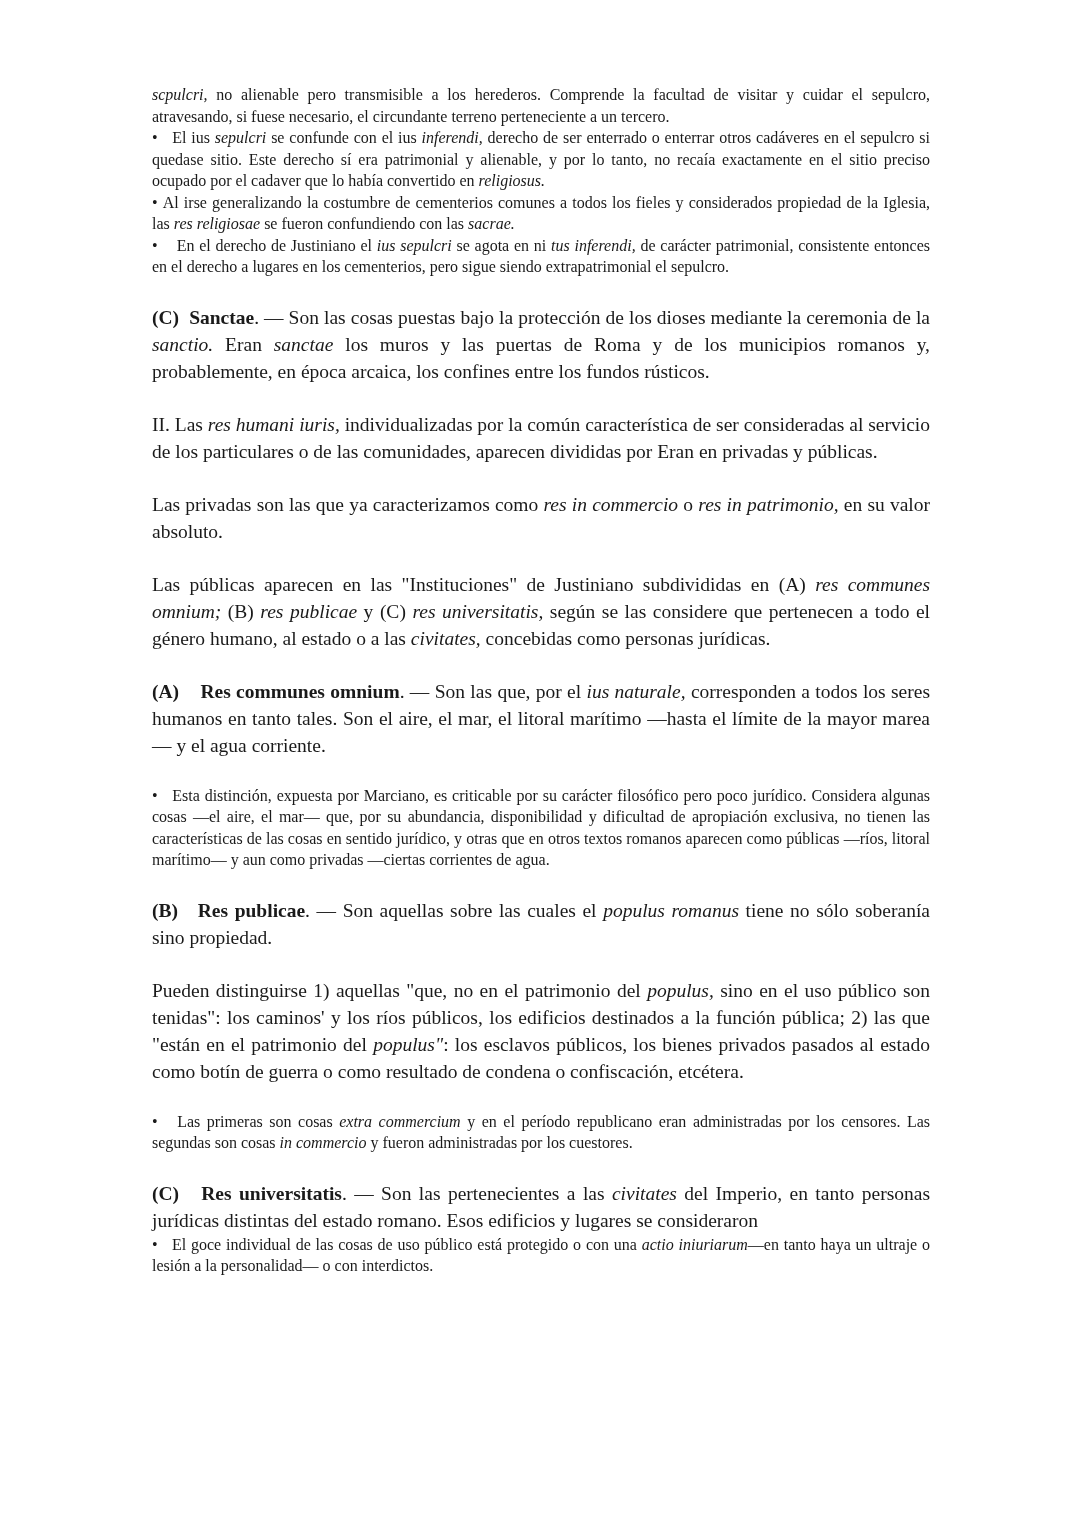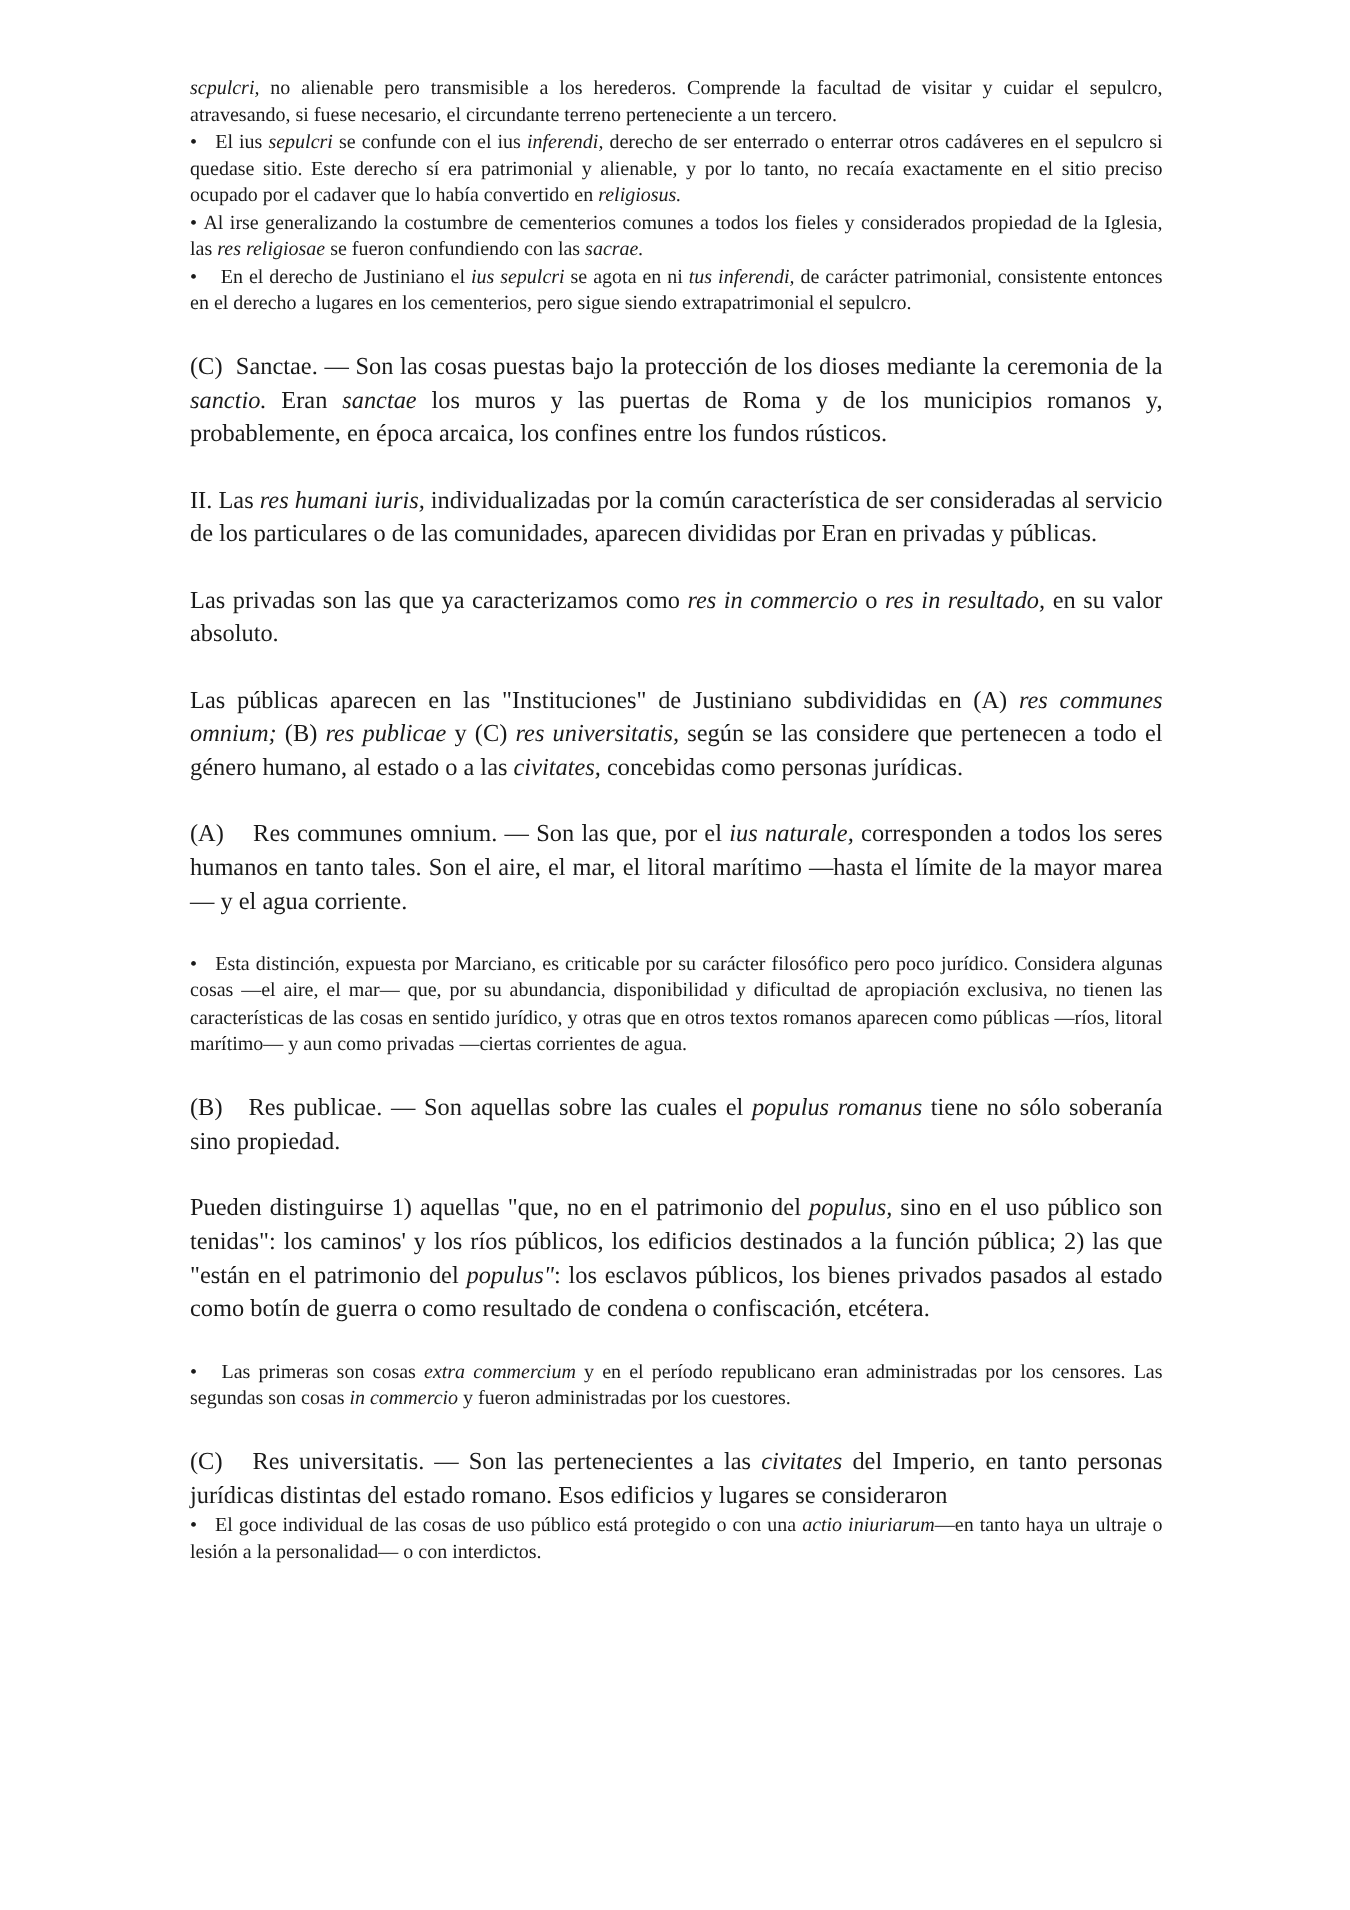--- a/index.html
+++ b/index.html
@@ -11,53 +11,53 @@
     width: 1080px;
     height: 1528px;
     overflow: hidden;
     font-family: "Liberation Serif", "DejaVu Serif", serif;
     color: #1a1a1a;
   }
   .page {
     box-sizing: border-box;
     width: 1080px;
     height: 1528px;
-    padding: 60px 150px 40px 152px;
+    padding: 84px 150px 40px 152px;
     background: #ffffff;
   }
   .para {
     margin: 0;
     text-align: justify;
   }
   .para.small {
     font-size: 16px;
     line-height: 21.5px;
   }
   .para.large {
     font-size: 19.5px;
     line-height: 27px;
   }
   .para.gap {
     margin-top: 26px;
   }
   .italic { font-style: italic; }
-  .bold   { font-weight: normal; }
+  .bold   { font-weight: bold; }
   .bullet { font-style: normal; font-weight: normal; }
 </style>
 </head>
 <body>
 
 <div class="page">
     <p class="para small"><span class="italic">scpulcri,</span><span> no alienable pero transmisible a los herederos. Comprende la facultad de visitar y cuidar el sepulcro, atravesando, si fuese necesario, el circundante terreno perteneciente a un tercero.</span></p>
     <p class="para small"><span class="bullet">•&nbsp;&nbsp;&nbsp;</span><span>El ius </span><span class="italic">sepulcri</span><span> se confunde con el ius </span><span class="italic">inferendi,</span><span> derecho de ser enterrado o enterrar otros cadáveres en el sepulcro si quedase sitio. Este derecho sí era patrimonial y alienable, y por lo tanto, no recaía exactamente en el sitio preciso ocupado por el cadaver que lo había convertido en </span><span class="italic">religiosus.</span></p>
     <p class="para small"><span class="bullet">•&nbsp;</span><span>Al irse generalizando la costumbre de cementerios comunes a todos los fieles y considerados propiedad de la Iglesia, las </span><span class="italic">res religiosae</span><span> se fueron confundiendo con las </span><span class="italic">sacrae.</span></p>
     <p class="para small"><span class="bullet">•&nbsp;&nbsp;&nbsp;&nbsp;</span><span>En el derecho de Justiniano el </span><span class="italic">ius sepulcri</span><span> se agota en ni </span><span class="italic">tus inferendi,</span><span> de carácter patrimonial, consistente entonces en el derecho a lugares en los cementerios, pero sigue siendo extrapatrimonial el sepulcro.</span></p>
     <p class="para large gap"><span class="bold">(C)&nbsp;&nbsp;Sanctae</span><span>. — Son las cosas puestas bajo la protección de los dioses mediante la ceremonia de la </span><span class="italic">sanctio.</span><span> Eran </span><span class="italic">sanctae</span><span> los muros y las puertas de Roma y de los municipios romanos y, probablemente, en época arcaica, los confines entre los fundos rústicos.</span></p>
     <p class="para large gap"><span>II. Las </span><span class="italic">res humani iuris,</span><span> individualizadas por la común característica de ser consideradas al servicio de los particulares o de las comunidades, aparecen divididas por Eran en privadas y públicas.</span></p>
-    <p class="para large gap"><span>Las privadas son las que ya caracterizamos como </span><span class="italic">res in commercio</span><span> o </span><span class="italic">res in resultado,</span><span> en su valor absoluto.</span></p>
+    <p class="para large gap"><span>Las privadas son las que ya caracterizamos como </span><span class="italic">res in commercio</span><span> o </span><span class="italic">res in patrimonio,</span><span> en su valor absoluto.</span></p>
     <p class="para large gap"><span>Las públicas aparecen en las "Instituciones" de Justiniano subdivididas en (A) </span><span class="italic">res communes omnium;</span><span> (B) </span><span class="italic">res publicae</span><span> y (C) </span><span class="italic">res universitatis,</span><span> según se las considere que pertenecen a todo el género humano, al estado o a las </span><span class="italic">civitates,</span><span> concebidas como personas jurídicas.</span></p>
     <p class="para large gap"><span class="bold">(A)&nbsp;&nbsp;&nbsp;&nbsp;Res communes omnium</span><span>. — Son las que, por el </span><span class="italic">ius naturale,</span><span> corresponden a todos los seres humanos en tanto tales. Son el aire, el mar, el litoral marítimo —hasta el límite de la mayor marea— y el agua corriente.</span></p>
     <p class="para small gap"><span class="bullet">•&nbsp;&nbsp;&nbsp;</span><span>Esta distinción, expuesta por Marciano, es criticable por su carácter filosófico pero poco jurídico. Considera algunas cosas —el aire, el mar— que, por su abundancia, disponibilidad y dificultad de apropiación exclusiva, no tienen las características de las cosas en sentido jurídico, y otras que en otros textos romanos aparecen como públicas —ríos, litoral marítimo— y aun como privadas —ciertas corrientes de agua.</span></p>
     <p class="para large gap"><span class="bold">(B)&nbsp;&nbsp;&nbsp;Res publicae</span><span>. — Son aquellas sobre las cuales el </span><span class="italic">populus romanus</span><span> tiene no sólo soberanía sino propiedad.</span></p>
     <p class="para large gap"><span>Pueden distinguirse 1) aquellas "que, no en el patrimonio del </span><span class="italic">populus,</span><span> sino en el uso público son tenidas": los caminos' y los ríos públicos, los edificios destinados a la función pública; 2) las que "están en el patrimonio del </span><span class="italic">populus"</span><span>: los esclavos públicos, los bienes privados pasados al estado como botín de guerra o como resultado de condena o confiscación, etcétera.</span></p>
     <p class="para small gap"><span class="bullet">•&nbsp;&nbsp;&nbsp;</span><span>Las primeras son cosas </span><span class="italic">extra commercium</span><span> y en el período republicano eran administradas por los censores. Las segundas son cosas </span><span class="italic">in commercio</span><span> y fueron administradas por los cuestores.</span></p>
     <p class="para large gap"><span class="bold">(C)&nbsp;&nbsp;&nbsp;Res universitatis</span><span>. — Son las pertenecientes a las </span><span class="italic">civitates</span><span> del Imperio, en tanto personas jurídicas distintas del estado romano. Esos edificios y lugares se consideraron</span></p>
     <p class="para small"><span class="bullet">•&nbsp;&nbsp;&nbsp;</span><span>El goce individual de las cosas de uso público está protegido o con una </span><span class="italic">actio iniuriarum</span><span>—en tanto haya un ultraje o lesión a la personalidad— o con interdictos.</span></p>
   </div>
 

